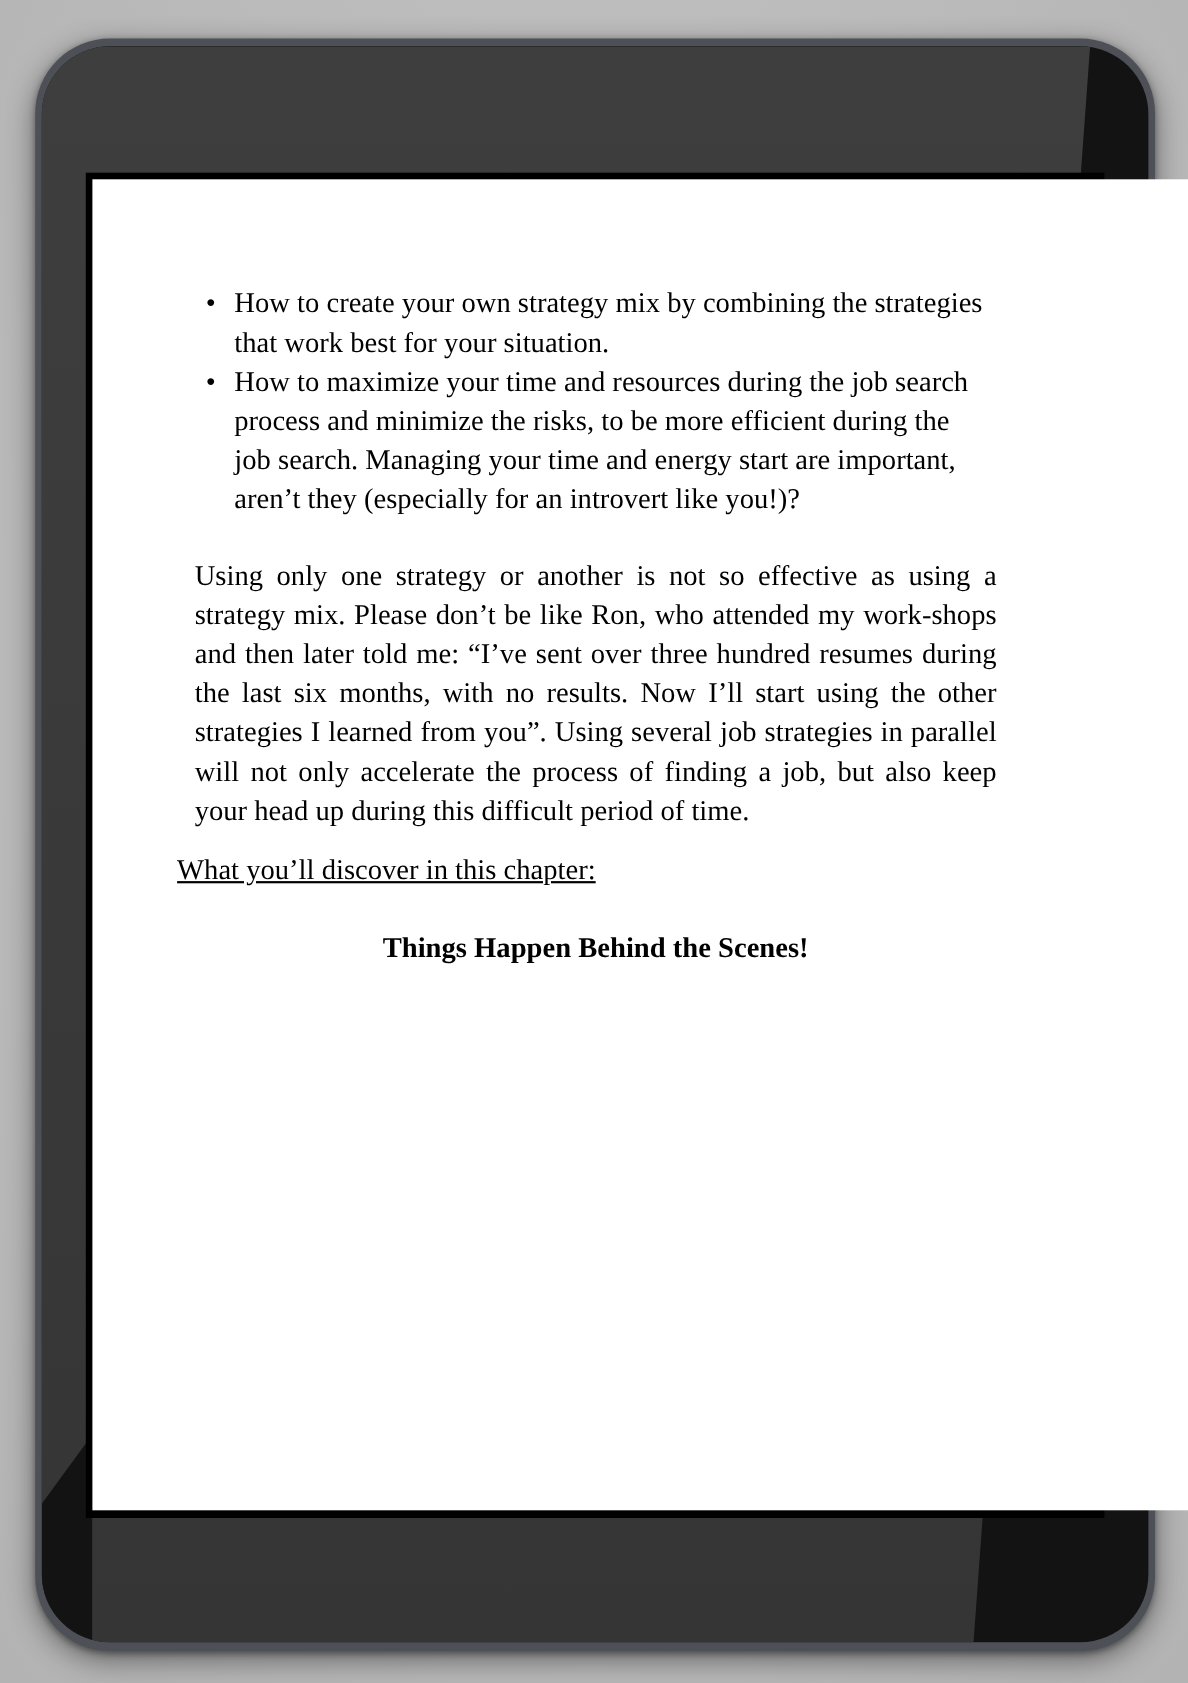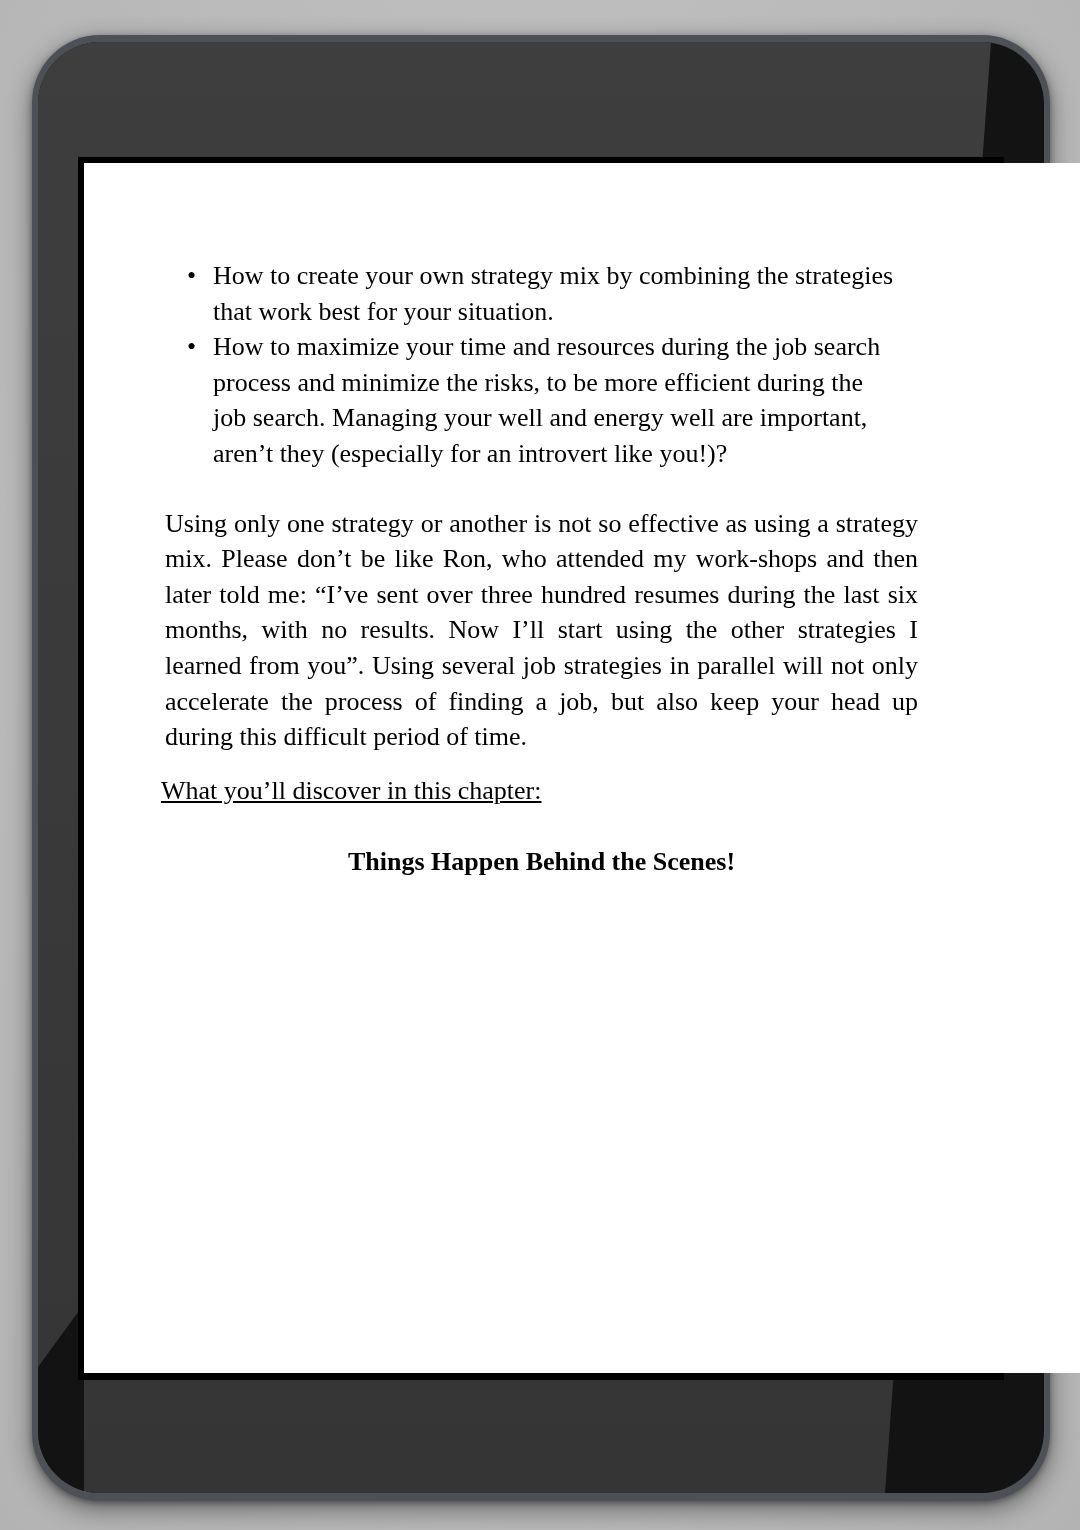--- a/index.html
+++ b/index.html
@@ -34,41 +34,41 @@
   .screen {
     position: absolute; left: 6px; top: 6px; width: 1064px; height: 1210px;
     background: #ffffff; color: #000000;
   }
   .page { position: absolute; left: 77px; top: 95px; width: 761px; font-size: 26px; line-height: 35.6px; }
   ul.bul { margin: 0; padding: 0 0 0 52px; list-style: none; }
   ul.bul li { position: relative; }
   ul.bul li::before {
     content: "\2022"; position: absolute; left: -26px; top: 0;
   }
-  p.just { margin: 4px; text-align: justify; }
+  p.just { margin: 16px; text-align: justify; }
   p.plain { margin: 0; text-decoration: underline; }
   .heading { text-align: center; font-weight: bold; margin: 16px; }
 </style>
 </head>
 <body>
 
 <div class="device">
   <div class="bezel">
     <div class="glare"></div>
     <div class="glare-bottom-cut"></div>
   </div>
 </div>
 
 <div class="screen-frame">
   <div class="screen">
     <div class="page">
 
       <ul class="bul">
         <li>How to create your own strategy mix by combining the strategies that work best for your situation.</li>
-        <li style="width:680px;">How to maximize your time and resources during the job search process and minimize the risks, to be more efficient during the job search. Managing your well and energy well are important, aren’t they (especially for an introvert like you!)?</li>
+        <li style="width:680px;">How to maximize your time and resources during the job search process and minimize the risks, to be more efficient during the job search. Managing your time and energy start are important, aren’t they (especially for an introvert like you!)?</li>
       </ul>
 
       <p class="just" style="margin-top:34px;">Using only one strategy or another is not so effective as using a strategy mix. Please don’t be like Ron, who attended my work-shops and then later told me: “I’ve sent over three hundred resumes during the last six months, with no results. Now I’ll start using the other strategies I learned from you”. Using several job strategies in parallel will not only accelerate the process of finding a job, but also keep your head up during this difficult period of time.</p>
 
       <p class="plain" style="margin-top:18px;">What you’ll discover in this chapter:</p>
 
 
 
       <p class="heading" style="margin-top:36px;">Things Happen Behind the Scenes!</p>
 

